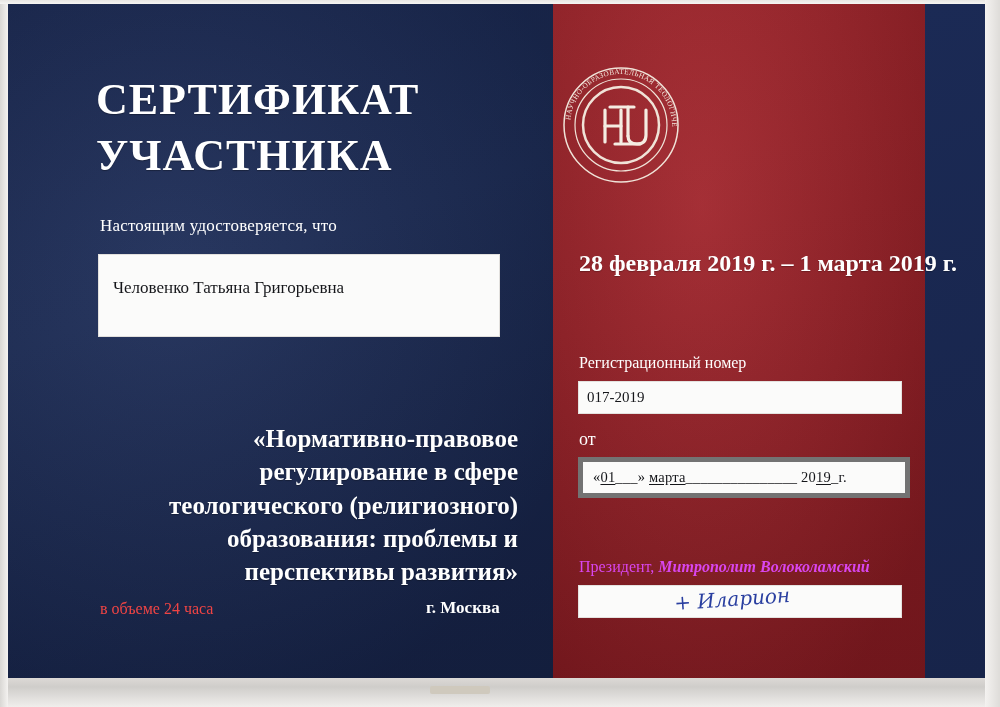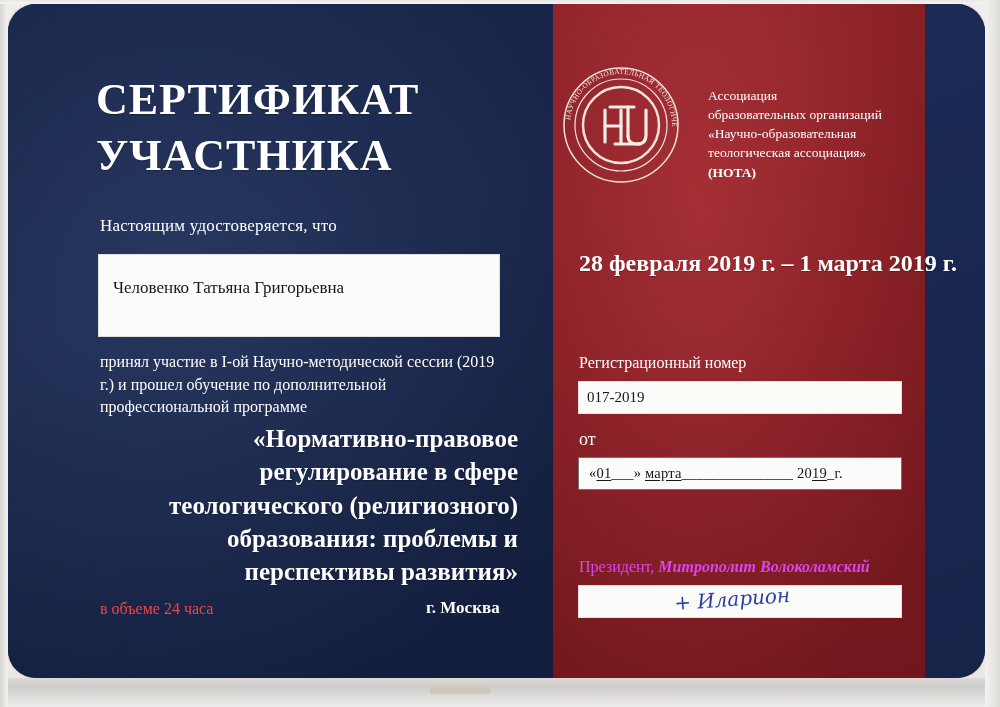--- a/index.html
+++ b/index.html
@@ -31,21 +31,20 @@
 
   .cert {
     position: absolute;
     left: 8px;
     top: 4px;
     width: 977px;
     height: 674px;
     background: #1d2a52;
     box-shadow: 0 0 2px rgba(0,0,0,0.35);
     overflow: hidden;
-    border-radius: 28px;
   }
 
   
   .left-panel {
     position: absolute;
     left: 0; top: 0;
     width: 545px;
     height: 674px;
     background: linear-gradient(160deg,#1b2a55 0%, #1d2d58 40%, #17244a 100%);
   }
@@ -227,21 +226,21 @@
     color: #ffffff;
     font-size: 18px;
   }
   .date-box {
     position: absolute;
     left: 570px;
     top: 453px;
     width: 322px;
     height: 31px;
     background: #fbfbfa;
-    border: 1px solid #737373;
+    border: 5px solid #737373;
   }
   .date-line {
     position: absolute;
     left: 10px;
     top: 7px;
     color: #15161a;
     font-size: 14.5px;
     white-space: nowrap;
     letter-spacing: 0.2px;
   }
@@ -333,21 +332,20 @@
       <span>СЕРТИФИКАТ</span>
       <span class="l2">УЧАСТНИКА</span>
     </div>
 
     <div class="hereby">Настоящим удостоверяется, что</div>
 
     <div class="name-box">
       <div class="name-text">Человенко Татьяна Григорьевна</div>
     </div>
 
-    <div class="body-text">принял участие в I-ой Научно-методической сессии (2019 г.) и прошел обучение по дополнительной профессиональной программе</div>
 
     <div class="program-title">«Нормативно-правовое регулирование в сфере теологического (религиозного) образования: проблемы и перспективы развития»</div>
 
     <div class="volume">в объеме 24 часа</div>
     <div class="city">г. Москва</div>
 
     <div class="right-panel"></div>
     <div class="right-strip"></div>
 
     <div class="emblem">
@@ -367,27 +365,20 @@
           <path d="M43 60 L59 60"></path>
           <path d="M59 44 L59 76"></path>
           <path d="M48 41 L72 41"></path>
           <path d="M66 41 L66 70"></path>
           <path d="M66 70 q 0 8 9 8 q 9 0 9 -9 L84 44"></path>
           <path d="M53 78 L78 78"></path>
         </g>
       </svg>
     </div>
 
-    <div class="assoc">
-      <div>Ассоциация</div>
-      <div>образовательных организаций</div>
-      <div>«Научно-образовательная</div>
-      <div>теологическая ассоциация»</div>
-      <div class="b">(НОТА)</div>
-    </div>
 
     <div class="dates">28 февраля 2019 г. – 1 марта 2019 г.</div>
 
     <div class="reg-label">Регистрационный номер</div>
     <div class="reg-box">
       <div class="reg-value">017-2019</div>
     </div>
 
     <div class="ot-label">от</div>
     <div class="date-box">

